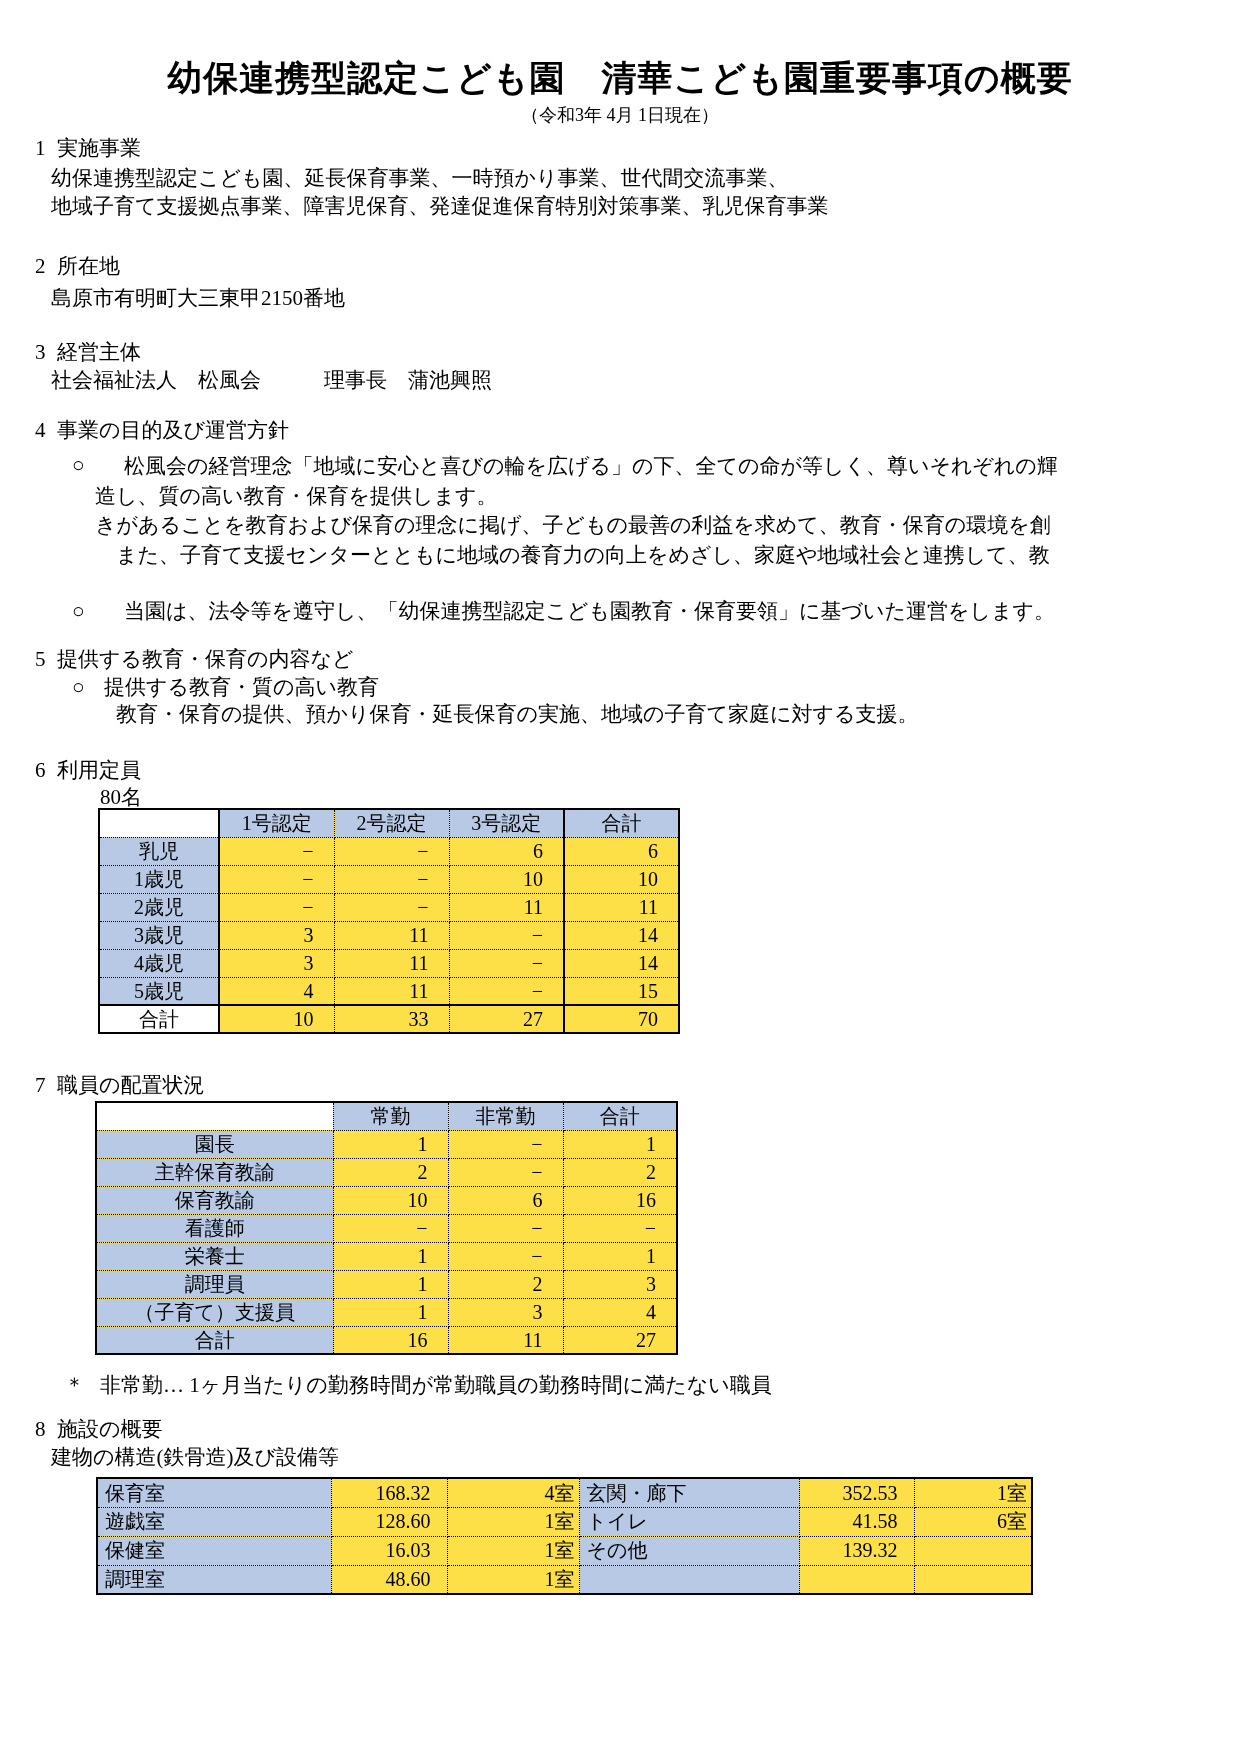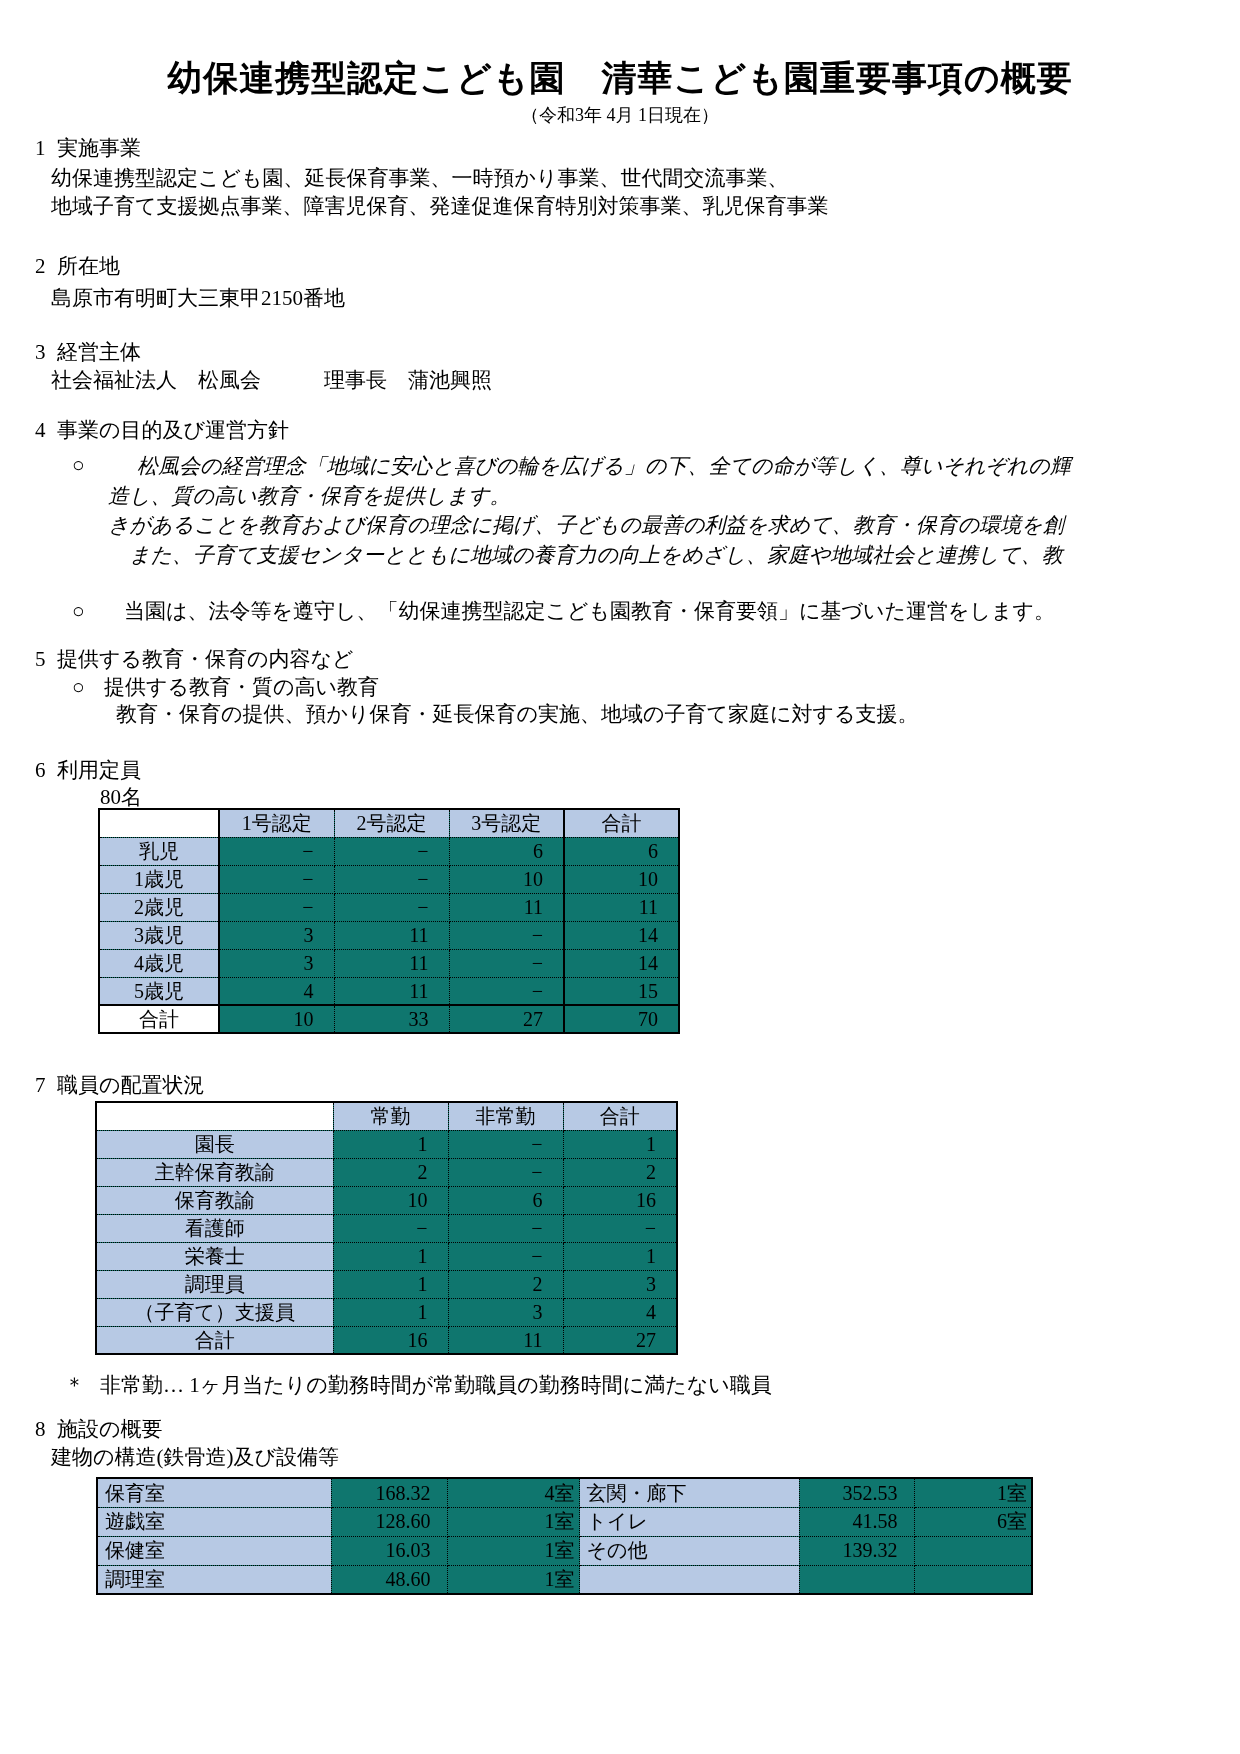--- a/index.html
+++ b/index.html
@@ -11,27 +11,27 @@
     font-family:"Liberation Serif","DejaVu Serif",serif;
     font-size:21px; line-height:1.32;
   }
   .abs { position:absolute; white-space:nowrap; }
   .title { left:0; width:1240px; text-align:center; font-size:35px; font-weight:bold; letter-spacing:1px; }
   .subtitle { left:0; width:1240px; text-align:center; font-size:18px; }
   .sec-head { left:35px; }
   .sec-head .no { display:inline-block; width:22px; }
   .body-line { left:51px; }
   .bullet-mark { font-size:21px; }
-  .para { left:108px; width:1120px; line-height:29.5px;font-style:italic; }
+  .para { left:95px; width:1120px; line-height:29.5px; }
   .para div { white-space:nowrap; }
   .para .first { text-indent:29px; }
 
   table.tbl {
     position:absolute; border-collapse:collapse; table-layout:fixed;
-    border:2px solid #000; font-size:20px; background:#0f766e;
+    border:2px solid #000; font-size:20px; background:#fde047;
   }
   .tbl td {
     border:1px dotted #000; height:28px; padding:0;
     overflow:hidden; white-space:nowrap; vertical-align:middle;
   }
   .fac td { height:29px; }
   td.h   { background:var(--fill); text-align:center; }
   td.h0  { background:#fff; }
   td.lab { background:var(--fill); text-align:center; }
   td.labw{ background:#fff; text-align:center; }

